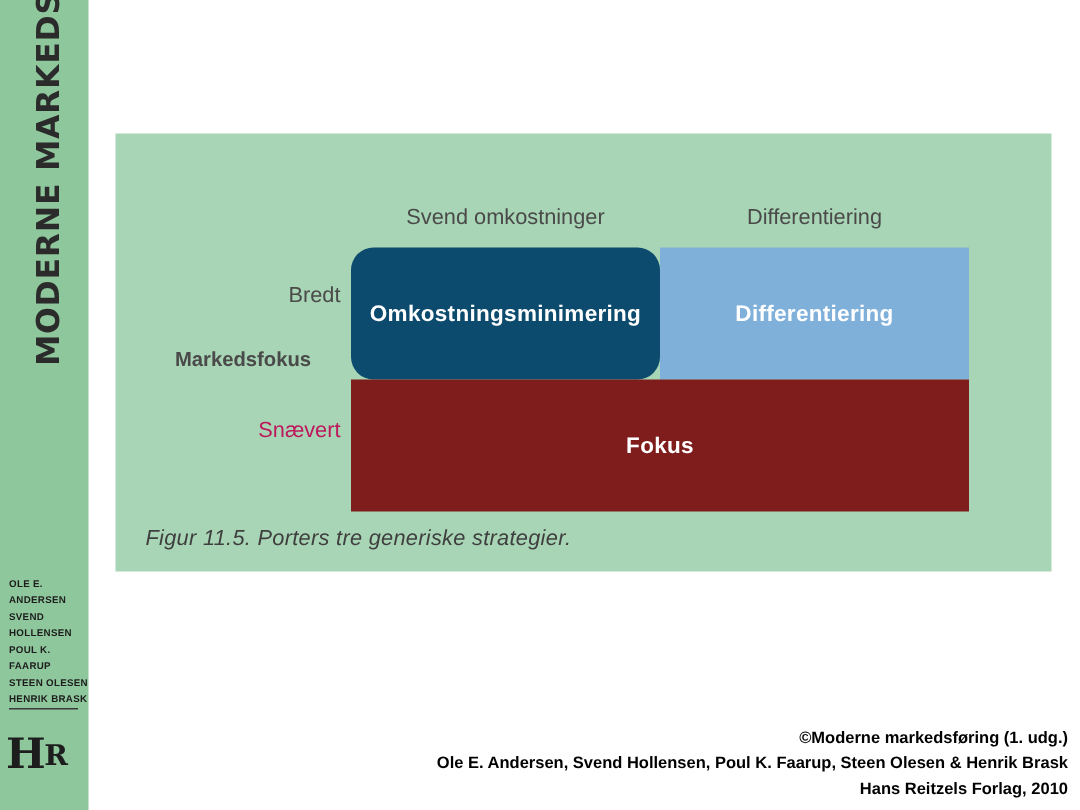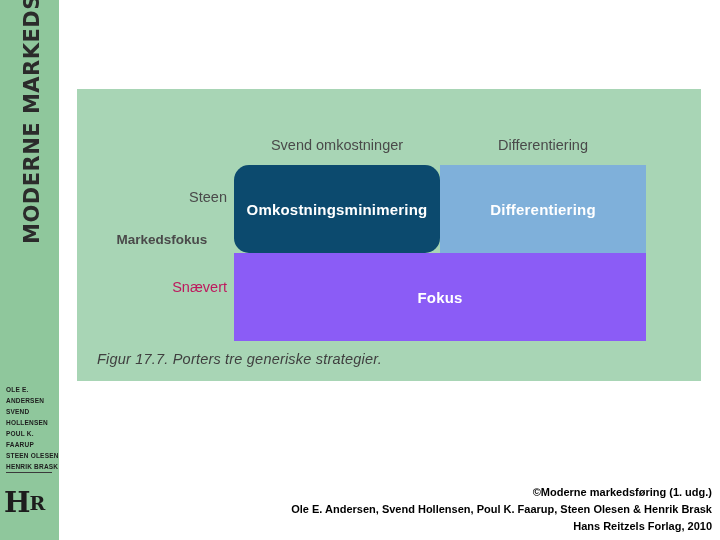--- a/index.html
+++ b/index.html
@@ -113,21 +113,21 @@
     top: 0;
     width: 206px;
     height: 88px;
     background: #7fb0da;
   }
   .cell-focus {
     left: 0;
     top: 88px;
     width: 412px;
     height: 88px;
-    background: #8b5cf6;
+    background: #7f1d1d;
   }
 
   .hdr-top {
     position: absolute;
     left: 157px;
     top: 22px;
     width: 412px;
     text-align: center;
     font-size: 14.5px;
     font-weight: bold;
@@ -219,30 +219,30 @@
   <div class="spine-logo">
     <span>H</span><span class="small">R</span>
   </div>
 </div>
 
 <div class="figure-panel">
 
   <div class="hdr-cost-label">Svend omkostninger</div>
   <div class="hdr-diff-label">Differentiering</div>
 
-  <div class="row-bredt">Steen</div>
+  <div class="row-bredt">Bredt</div>
   <div class="row-markedsfokus">Markedsfokus</div>
   <div class="row-snaevert">Snævert</div>
 
   <div class="matrix">
     <div class="cell cell-cost">Omkostningsminimering</div>
     <div class="cell cell-diff">Differentiering</div>
     <div class="cell cell-focus">Fokus</div>
   </div>
 
-  <div class="caption">Figur 17.7. Porters tre generiske strategier.</div>
+  <div class="caption">Figur 11.5. Porters tre generiske strategier.</div>
 </div>
 
 <div class="copyright">
   <div>©Moderne markedsføring (1. udg.)</div>
   <div>Ole E. Andersen, Svend Hollensen, Poul K. Faarup, Steen Olesen &amp; Henrik Brask</div>
   <div>Hans Reitzels Forlag, 2010</div>
 </div>
 
 </body></html>

